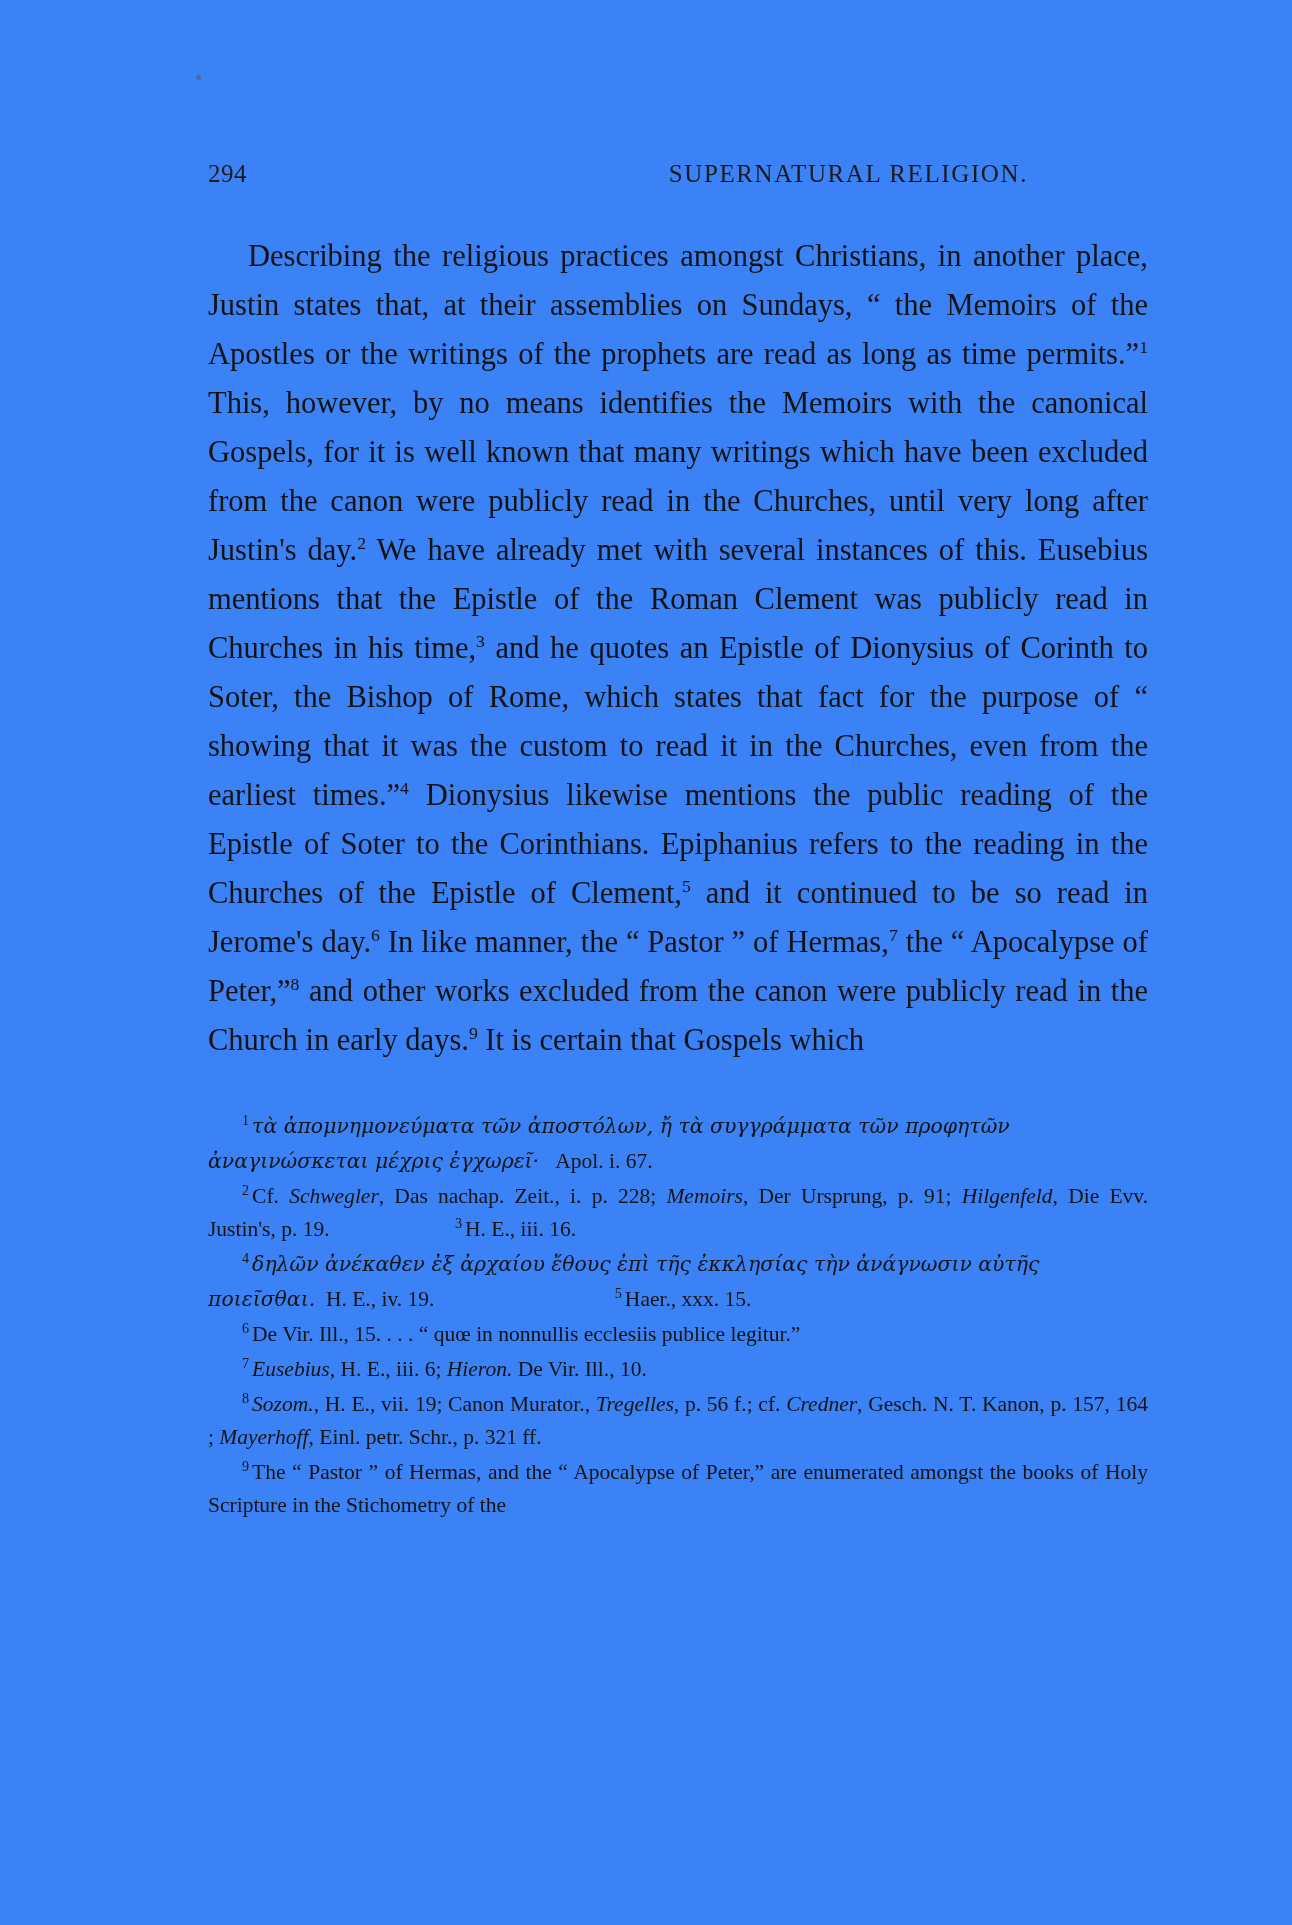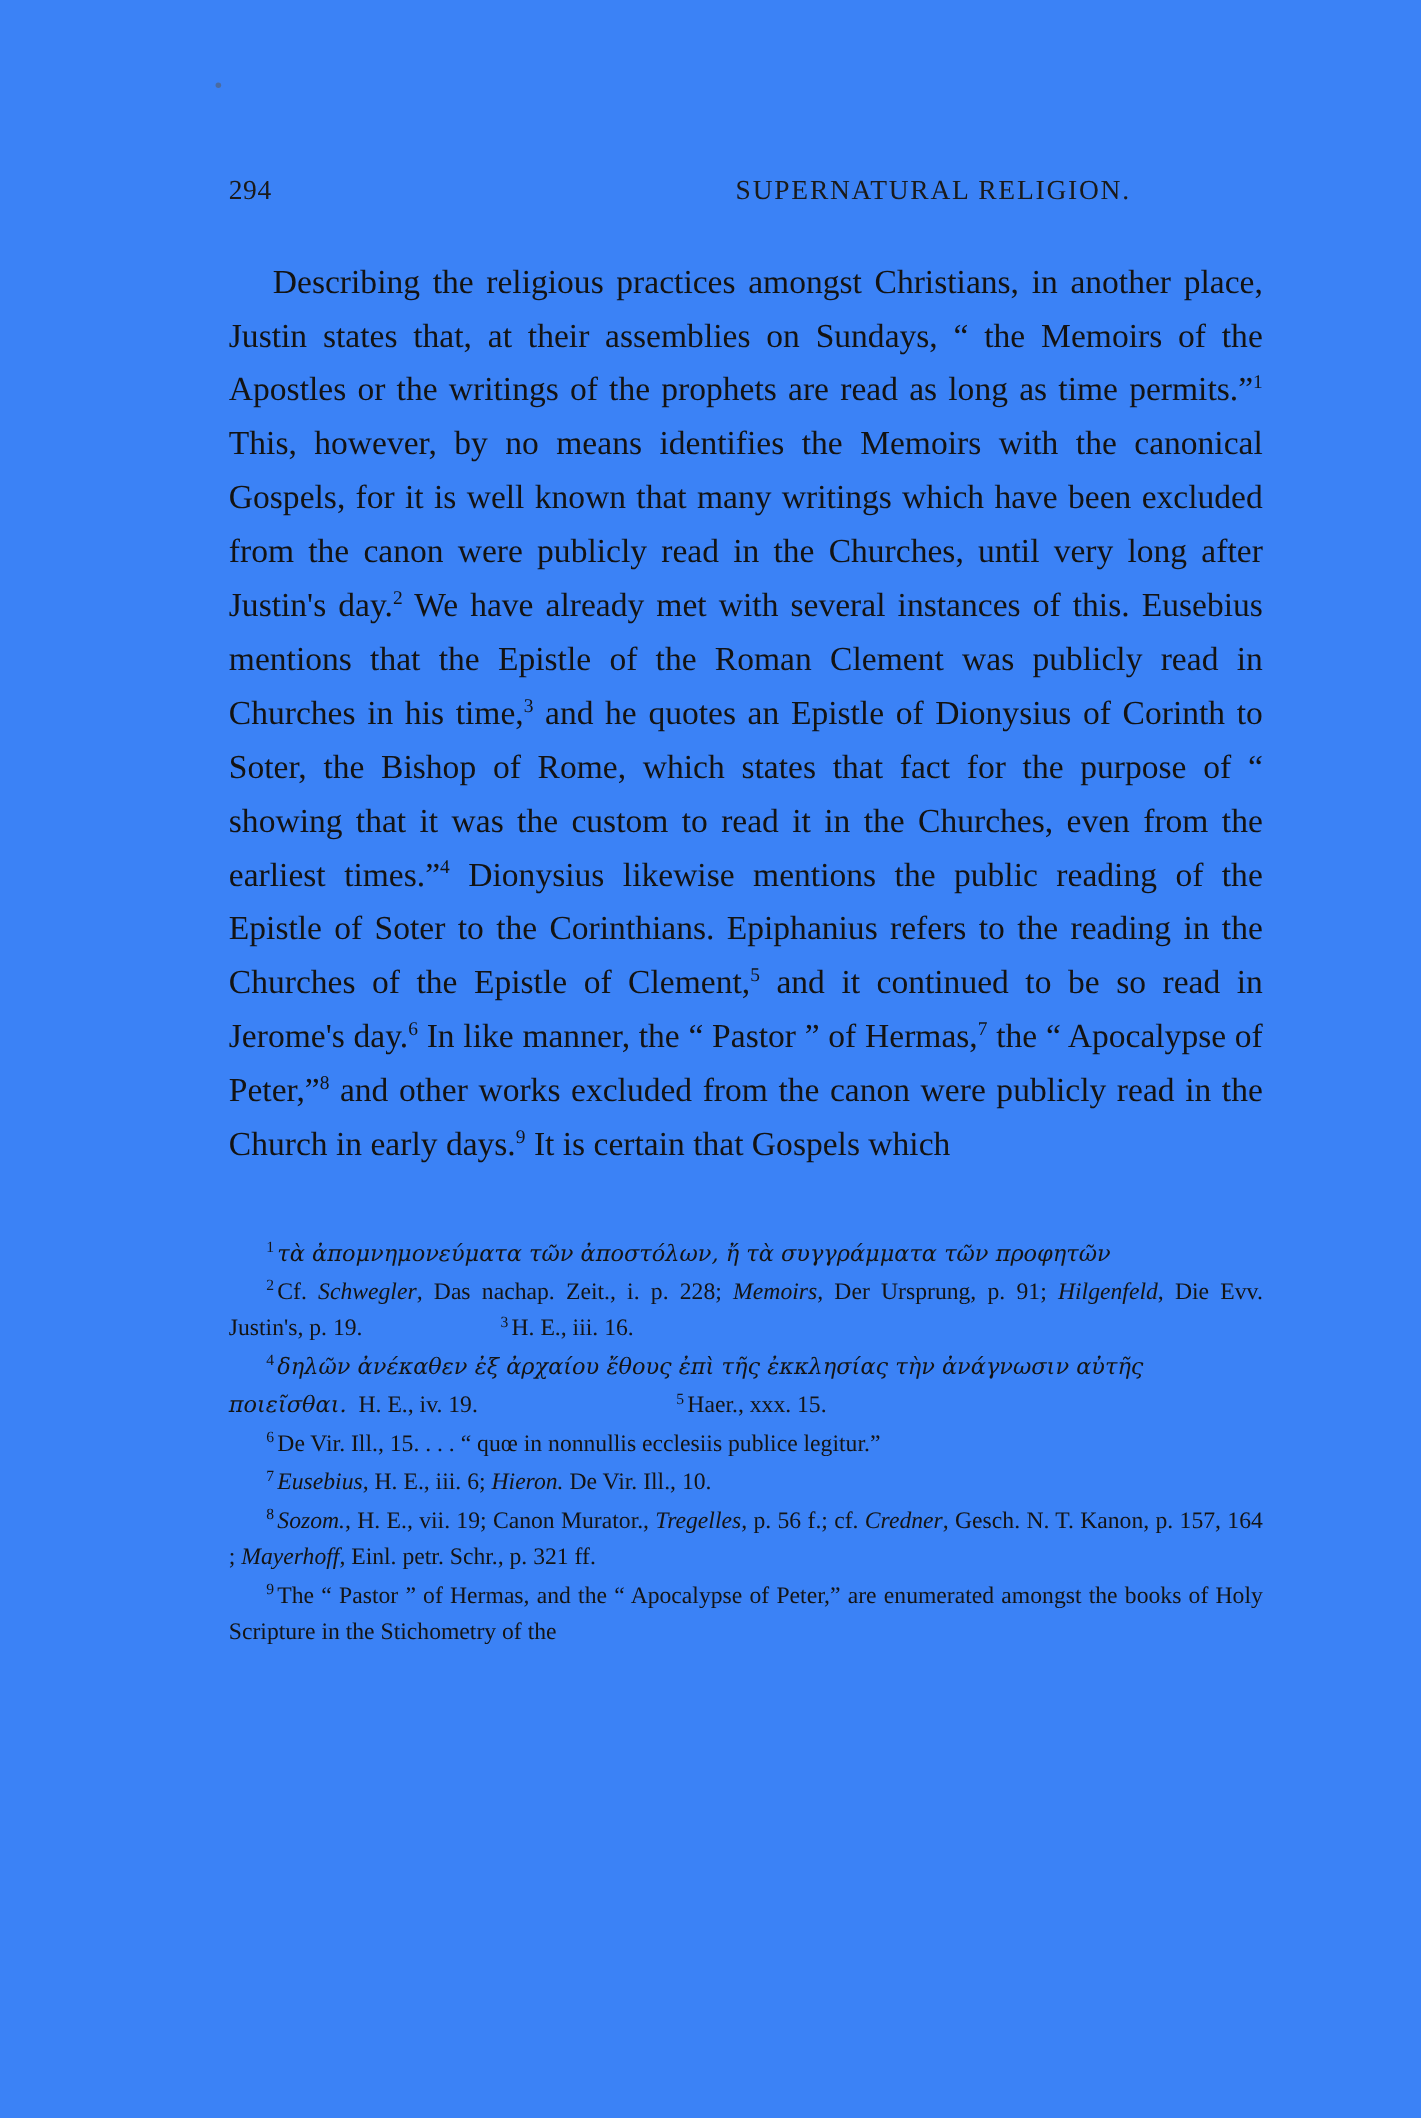--- a/index.html
+++ b/index.html
@@ -60,21 +60,21 @@
   .body-text p {
     margin: 0;
     text-indent: 40px;
   }
   .body-text sup {
     font-size: 0.58em;
     vertical-align: super;
     line-height: 0;
   }
   .notes {
-    margin-top: 58px;
+    margin-top: 45px;
     font-size: 21.5px;
     line-height: 33px;
     color: #141414;
     text-align: justify;
   }
   .note {
     margin: 0 0 2px 0;
     text-indent: 34px;
   }
   .note sup {
@@ -115,20 +115,23 @@
       <p>
         <span>Describing the religious practices amongst Christians, in another place, Justin states that, at their assemblies on Sundays, “ the Memoirs of the Apostles or the writings of the prophets are read as long as time permits.”</span><sup>1</sup><span> This, however, by no means identifies the Memoirs with the canonical Gospels, for it is well known that many writings which have been excluded from the canon were publicly read in the Churches, until very long after Justin's day.</span><sup>2</sup><span> We have already met with several instances of this. Eusebius mentions that the Epistle of the Roman Clement was publicly read in Churches in his time,</span><sup>3</sup><span> and he quotes an Epistle of Dionysius of Corinth to Soter, the Bishop of Rome, which states that fact for the purpose of “ showing that it was the custom to read it in the Churches, even from the earliest times.”</span><sup>4</sup><span> Dionysius likewise mentions the public reading of the Epistle of Soter to the Corinthians. Epiphanius refers to the reading in the Churches of the Epistle of Clement,</span><sup>5</sup><span> and it continued to be so read in Jerome's day.</span><sup>6</sup><span> In like manner, the “ Pastor ” of Hermas,</span><sup>7</sup><span> the “ Apocalypse of Peter,”</span><sup>8</sup><span> and other works excluded from the canon were publicly read in the Church in early days.</span><sup>9</sup><span> It is certain that Gospels which</span>
       </p>
     </div>
 
     <div class="notes">
 
       <p class="note">
         <sup>1</sup><span class="gk it">τὰ ἀπομνημονεύματα τῶν ἀποστόλων, ἤ τὰ συγγράμματα τῶν προφητῶν</span>
       </p>
+      <p class="note" style="text-indent:0">
+        <span class="gk it">ἀναγινώσκεται μέχρις ἐγχωρεῖ·</span>&nbsp;&nbsp;&nbsp;<span>Apol. i. 67.</span>
+      </p>
 
       <p class="note">
         <sup>2</sup><span>Cf. </span><span class="it">Schwegler</span><span>, Das nachap. Zeit., i. p. 228; </span><span class="it">Memoirs</span><span>, Der Ursprung, p. 91; </span><span class="it">Hilgenfeld</span><span>, Die Evv. Justin's, p. 19.</span>
         <span style="display:inline-block;width:120px;"></span><sup>3</sup><span>H. E., iii. 16.</span>
       </p>
 
       <p class="note">
         <sup>4</sup><span class="gk it">δηλῶν ἀνέκαθεν ἐξ ἀρχαίου ἔθους ἐπὶ τῆς ἐκκλησίας τὴν ἀνάγνωσιν αὐτῆς</span>
       </p>
       <p class="note" style="text-indent:0">

